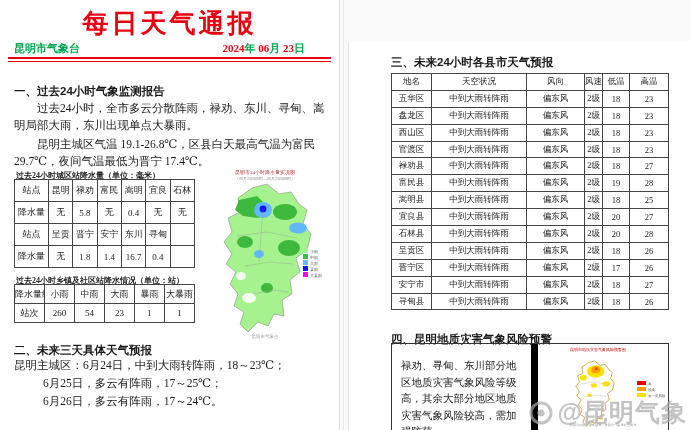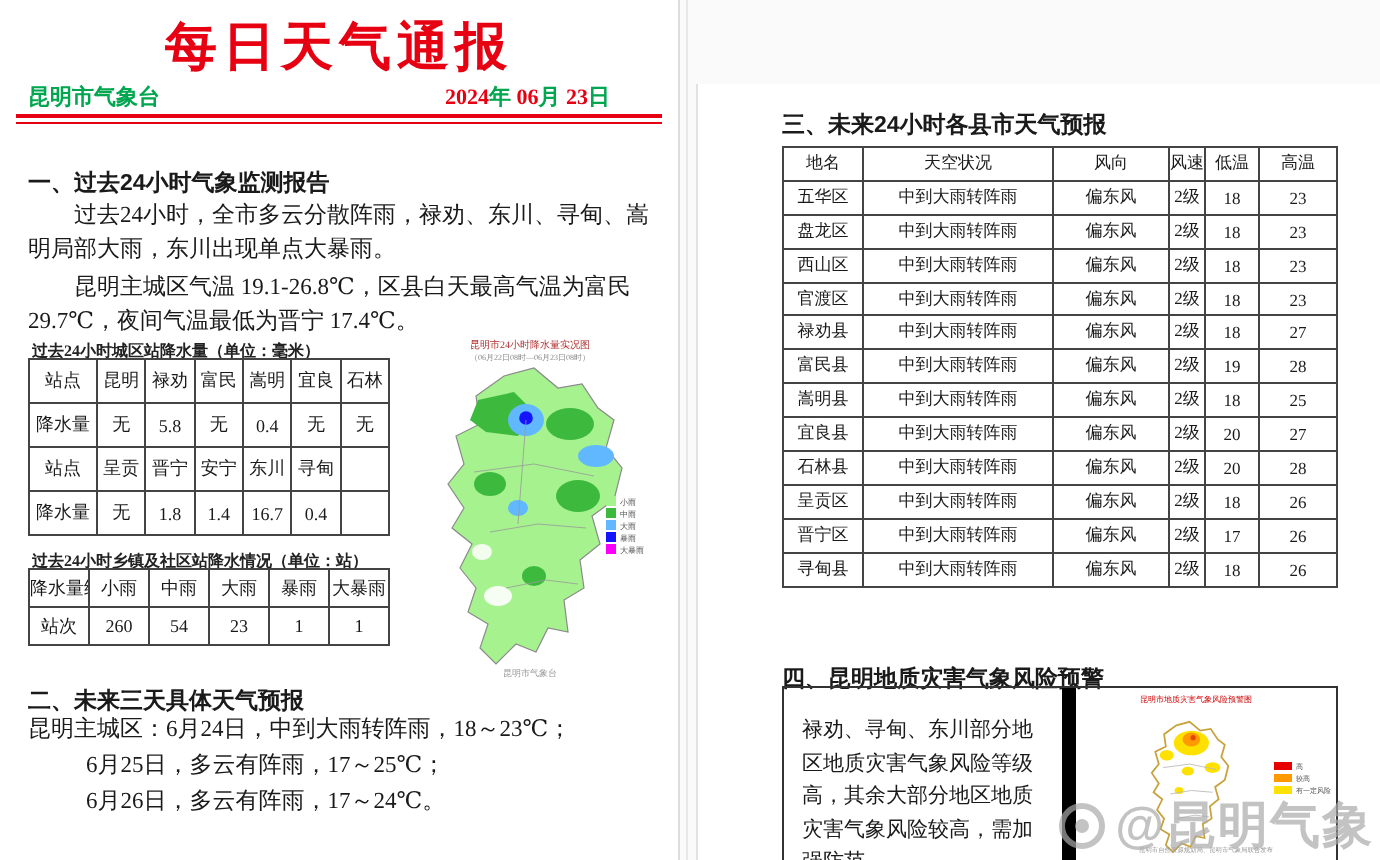--- a/index.html
+++ b/index.html
@@ -290,20 +290,28 @@
         </tr>
         <tr>
           <td>晋宁区</td>
           <td>中到大雨转阵雨</td>
           <td>偏东风</td>
           <td>2级</td>
           <td>17</td>
           <td>26</td>
         </tr>
         <tr>
+          <td>安宁市</td>
+          <td>中到大雨转阵雨</td>
+          <td>偏东风</td>
+          <td>2级</td>
+          <td>18</td>
+          <td>27</td>
+        </tr>
+        <tr>
           <td>寻甸县</td>
           <td>中到大雨转阵雨</td>
           <td>偏东风</td>
           <td>2级</td>
           <td>18</td>
           <td>26</td>
         </tr>
       </tbody>
   </table>
 

